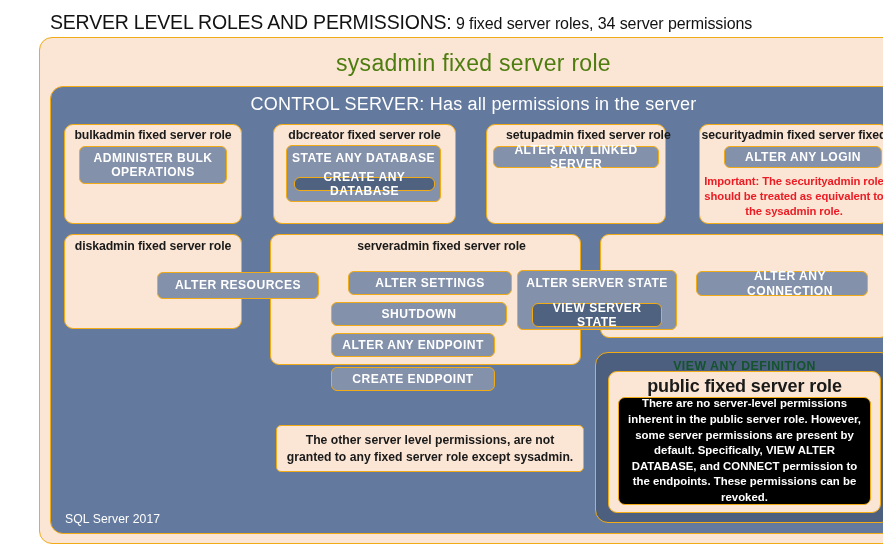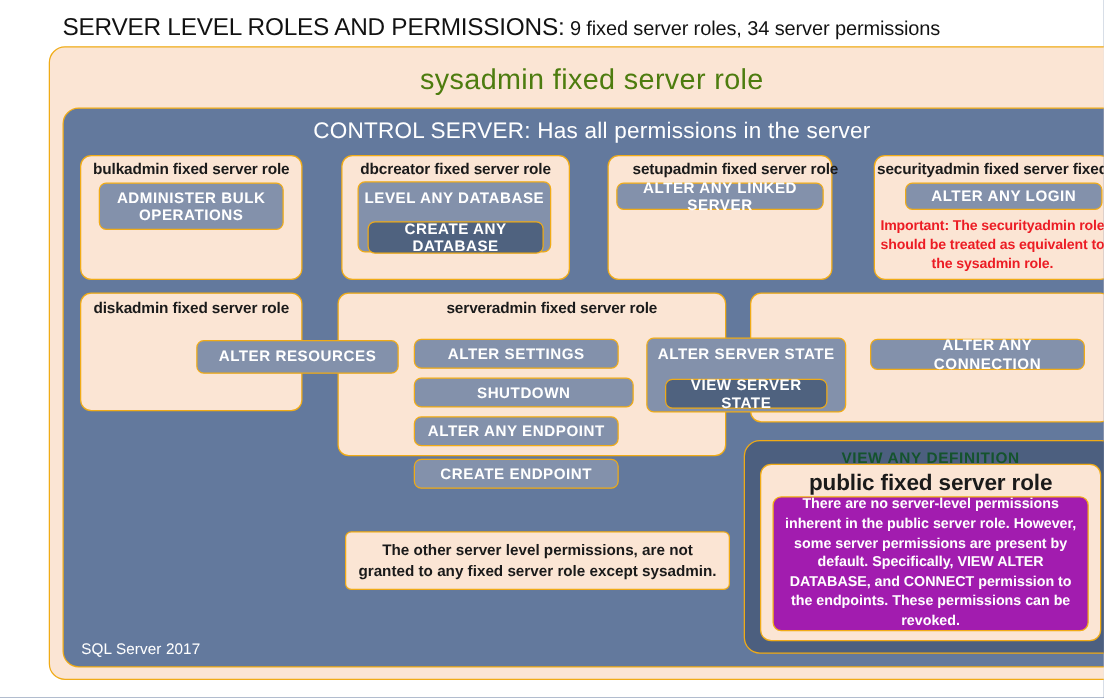--- a/index.html
+++ b/index.html
@@ -169,21 +169,21 @@
     text-align: center;
     font-size: 18px;
     font-weight: bold;
     color: #1a1a1a;
     letter-spacing: -0.1px;
   }
   #public-role-desc {
     position: absolute;
     left: 586px; top: 397px;
     width: 253px; height: 108px;
-    background: #a21caf;
+    background: #000000;
     border: 1.4px solid #f0ab16;
     border-radius: 7px;
     color: #ffffff;
     font-size: 11.4px;
     font-weight: bold;
     line-height: 1.37;
     display: flex;
     align-items: center;
     justify-content: center;
     text-align: center;
@@ -214,42 +214,42 @@
   <div class="panel panel-slate" id="control-server-panel"></div>
   <div class="panel-title" id="control-server-title" style="top:94px;">CONTROL SERVER: Has all permissions in the server</div>
 
   <div class="role-box" style="left:32px; top:124px; width:178px; height:100px;"></div>
   <div class="role-label" style="left:32px; top:128px; width:178px;">bulkadmin  fixed server role</div>
   <div class="perm" style="left:47px; top:146px; width:148px; height:38px;">ADMINISTER  BULK OPERATIONS</div>
 
   <div class="role-box" style="left:241px; top:124px; width:183px; height:100px;"></div>
   <div class="role-label" style="left:241px; top:128px; width:183px;">dbcreator fixed server role</div>
   <div class="perm" style="left:254px; top:145px; width:155px; height:57px;">
-    <span style="position:absolute; top:5px; left:0; right:0;">LEVEL ANY DATABASE</span>
+    <span style="position:absolute; top:5px; left:0; right:0;">STATE ANY DATABASE</span>
   </div>
-  <div class="perm perm-dark" style="left:262px; top:177px; width:141px; height:26px;">CREATE  ANY DATABASE</div>
+  <div class="perm perm-dark" style="left:262px; top:177px; width:141px; height:14px;">CREATE  ANY DATABASE</div>
 
   <div class="role-box" style="left:454px; top:124px; width:180px; height:100px;"></div>
   <div class="role-label" style="left:454px; top:128px; width:180px;padding-left:20px;">setupadmin fixed server role</div>
   <div class="perm" style="left:461px; top:146px; width:166px; height:22px;">ALTER ANY LINKED SERVER</div>
 
   <div class="role-box" style="left:667px; top:124px; width:190px; height:100px;"></div>
   <div class="role-label" style="left:667px; top:128px; width:190px;">securityadmin  fixed server fixed</div>
   <div class="perm" style="left:692px; top:146px; width:158px; height:22px;">ALTER ANY LOGIN</div>
   <div class="note-red" style="left:669px; top:174px; width:186px;">Important:  The securityadmin role should  be treated as equivalent to the  sysadmin role.</div>
 
   <div class="role-box" style="left:32px; top:234px; width:178px; height:95px;"></div>
   <div class="role-label" style="left:32px; top:239px; width:178px;">diskadmin  fixed server role</div>
 
   <div class="role-box" style="left:238px; top:234px; width:311px; height:131px;"></div>
   <div class="role-label" style="left:238px; top:239px; width:311px;padding-left:32px;">serveradmin fixed server role</div>
 
   <div class="perm" style="left:125px; top:272px; width:162px; height:27px;">ALTER RESOURCES</div>
 
-  <div class="perm" style="left:299px; top:271px; width:164px; height:24px;">ALTER SETTINGS</div>
+  <div class="perm" style="left:316px; top:271px; width:164px; height:24px;">ALTER SETTINGS</div>
   <div class="perm" style="left:299px; top:302px; width:176px; height:24px;">SHUTDOWN</div>
   <div class="perm" style="left:299px; top:333px; width:164px; height:24px;">ALTER ANY ENDPOINT</div>
   <div class="perm" style="left:299px; top:367px; width:164px; height:24px;">CREATE  ENDPOINT</div>
 
   <div class="role-box" style="left:568px; top:234px; width:289px; height:104px;"></div>
   <div class="perm" style="left:664px; top:271px; width:172px; height:25px;padding-left:16px;">ALTER ANY CONNECTION</div>
 
   <div class="perm" style="left:485px; top:270px; width:160px; height:60px;">
     <span style="position:absolute; top:5px; left:0; right:0;">ALTER SERVER  STATE</span>
   </div>

